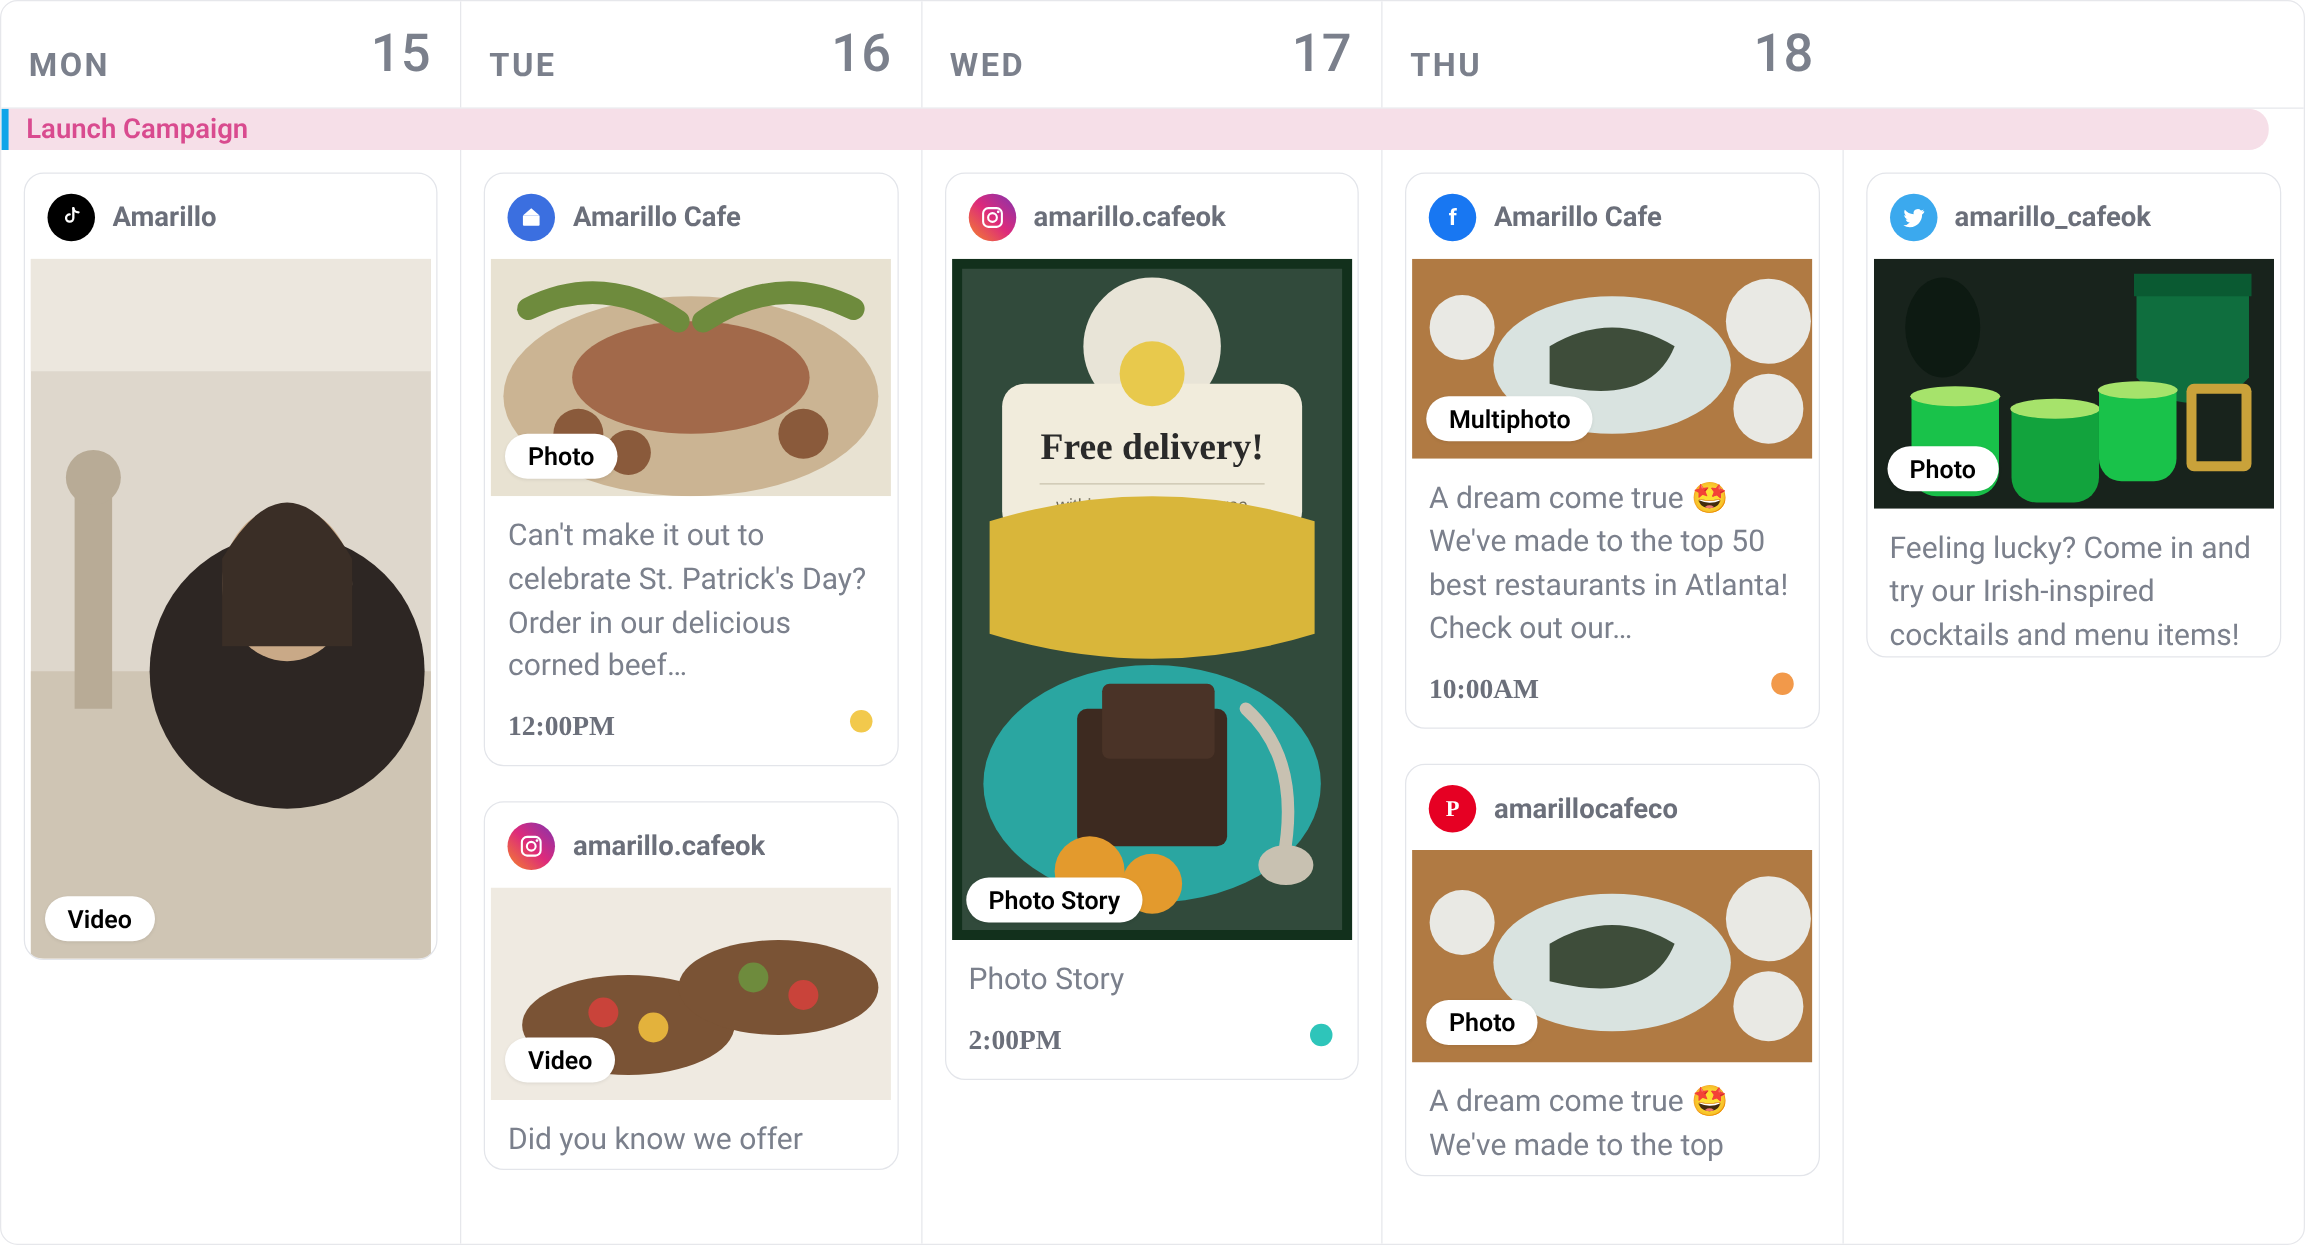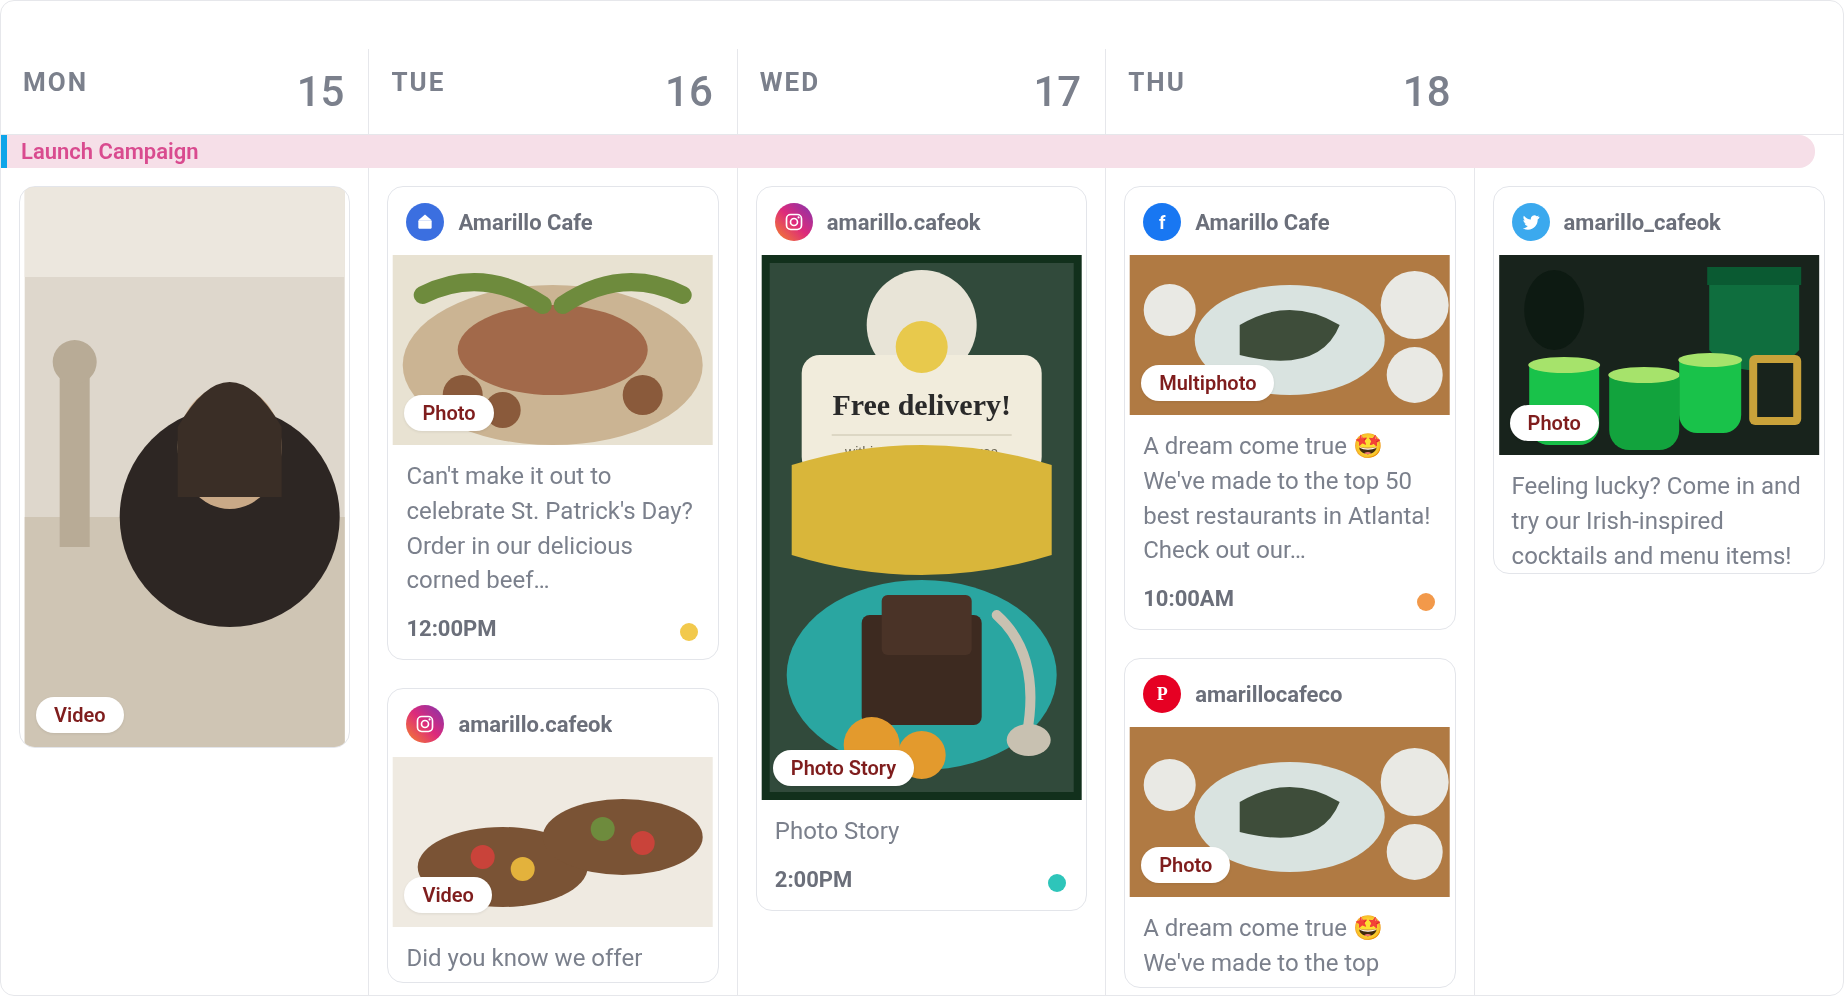--- a/index.html
+++ b/index.html
@@ -19,24 +19,23 @@
     overflow: hidden;
   }
   .header-row {
     display: grid;
     grid-template-columns: repeat(5, 1fr);
     border-bottom: 1px solid #e6e7eb;
   }
   .day-header {
     display: flex;
     justify-content: space-between;
-    align-items: flex-start;
+    align-items: flex-end;
     padding: 18px 24px 18px 22px;
     border-right: 1px solid #e6e7eb;
-    margin-top: 48px;
   }
   .day-header:last-child { border-right: none; }
   .day-name {
     font-size: 26px;
     letter-spacing: 2px;
     font-weight: 700;
     color: #7b808c;
   }
   .day-num {
     font-size: 42px;
@@ -109,38 +108,39 @@
     text-overflow: ellipsis;
   }
   .media-wrap {
     position: relative;
   }
   .media-badge {
     position: absolute;
     left: 16px;
     bottom: 14px;
     background: #fff;
-    color: #7f1d1d;
+    color: #000000;
     font-size: 20px;
     font-weight: 600;
     padding: 6px 18px;
     border-radius: 20px;
     box-shadow: 0 1px 3px rgba(0,0,0,.08);
   }
   .card-body {
     padding: 14px 18px 0 18px;
     font-size: 24px;
     line-height: 1.45;
     color: #7b808c;
   }
   .card-footer {
     display: flex;
     justify-content: space-between;
-    align-items: flex-end;
+    align-items: flex-start;
     padding: 18px 20px 18px 18px;
+    font-family: Liberation Serif, serif;
   }
   .post-time {
     font-size: 22px;
     font-weight: 700;
     color: #6b6f7a;
   }
   .status-dot {
     width: 18px; height: 18px; border-radius: 50%;
   }
   .dot-yellow { background: #f2c94c; }
@@ -179,20 +179,29 @@
   </div>
 
   <div class="campaign-bar">
     <span>Launch Campaign</span>
   </div>
 
   <div class="columns">
 
     <div class="day-col">
       <div class="card">
+        <div class="card-head">
+          <div class="icon-circle ic-tiktok">
+            <svg width="20" height="20" viewBox="0 0 24 24" fill="none">
+                <path d="M14 3v9.5a3.5 3.5 0 1 1-3.5-3.5" stroke="#fff" stroke-width="2.2" stroke-linecap="round"></path>
+                <path d="M14 3c.5 2.5 2.3 4 5 4" stroke="#fff" stroke-width="2.2" stroke-linecap="round"></path>
+              </svg>
+          </div>
+          <span class="account-name">Amarillo</span>
+        </div>
         <div class="media-wrap">
           <svg class="art" viewBox="0 0 320 560" width="100%" height="560">
             <rect width="320" height="560" fill="#ded7cc"></rect>
             <rect x="0" y="330" width="320" height="230" fill="#cfc5b4"></rect>
             <rect x="0" y="0" width="320" height="90" fill="#ece7de"></rect>
             <circle cx="205" cy="330" r="110" fill="#2d2623"></circle>
             <ellipse cx="205" cy="260" rx="52" ry="62" fill="#c9a987"></ellipse>
             <path d="M153 240 q52 -90 104 0 v70 h-104z" fill="#3a2e26"></path>
             <rect x="35" y="190" width="30" height="170" fill="#b8ab96"></rect>
             <circle cx="50" cy="175" r="22" fill="#b8ab96"></circle>

